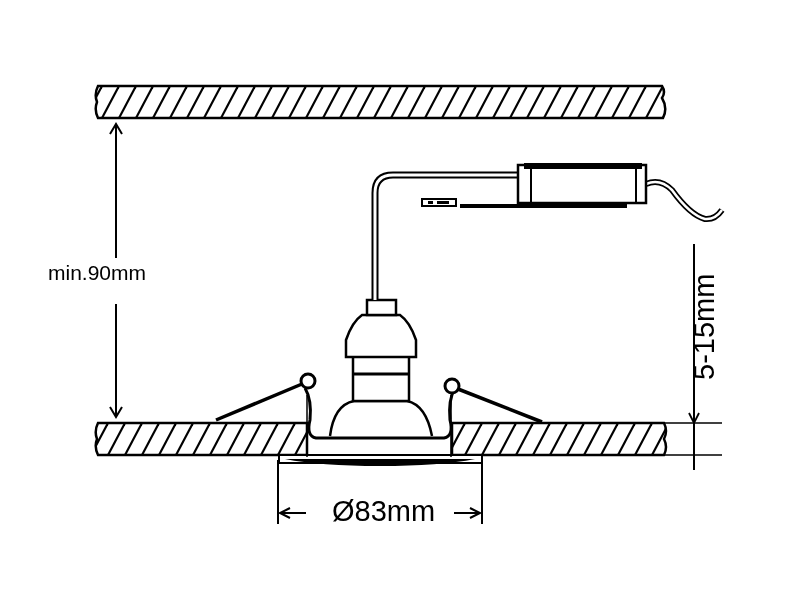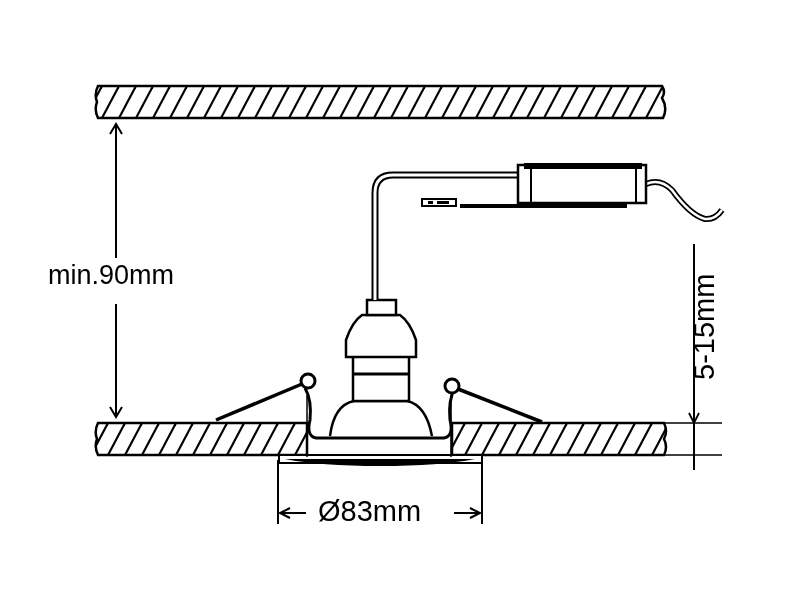--- a/index.html
+++ b/index.html
@@ -1,20 +1,20 @@
 <!DOCTYPE html>
 <html><head>
 <meta charset="utf-8">
 <style>
   html, body { margin: 0; padding: 0; background: #ffffff; }
   body { width: 800px; height: 600px; position: relative; overflow: hidden; font-family: "Liberation Sans", sans-serif; }
   svg { position: absolute; left: 0; top: 0; }
   .label { position: absolute; color: #000; font-family: "Liberation Sans", sans-serif; white-space: nowrap; line-height: 1; }
-  #lbl-min { left: 48px; top: 262px; font-size: 27px; }
-  #lbl-dia { left: 318px; top: 497px; font-size: 29px; }
+  #lbl-min { left: 48px; top: 262px; font-size: 21px; }
+  #lbl-dia { left: 332px; top: 497px; font-size: 29px; }
   #lbl-depth { left: 690px; top: 380px; font-size: 29px; transform-origin: 0 0; transform: rotate(-90deg); }
 </style>
 </head>
 <body>
 
 <svg width="800" height="600" viewBox="0 0 800 600">
   <defs>
     <pattern id="hatch" patternUnits="userSpaceOnUse" width="17" height="32" patternTransform="translate(0,86)">
       <line x1="0" y1="32" x2="17" y2="0" stroke="#000" stroke-width="2.2"></line>
       <line x1="-17" y1="32" x2="0" y2="0" stroke="#000" stroke-width="2.2"></line>

